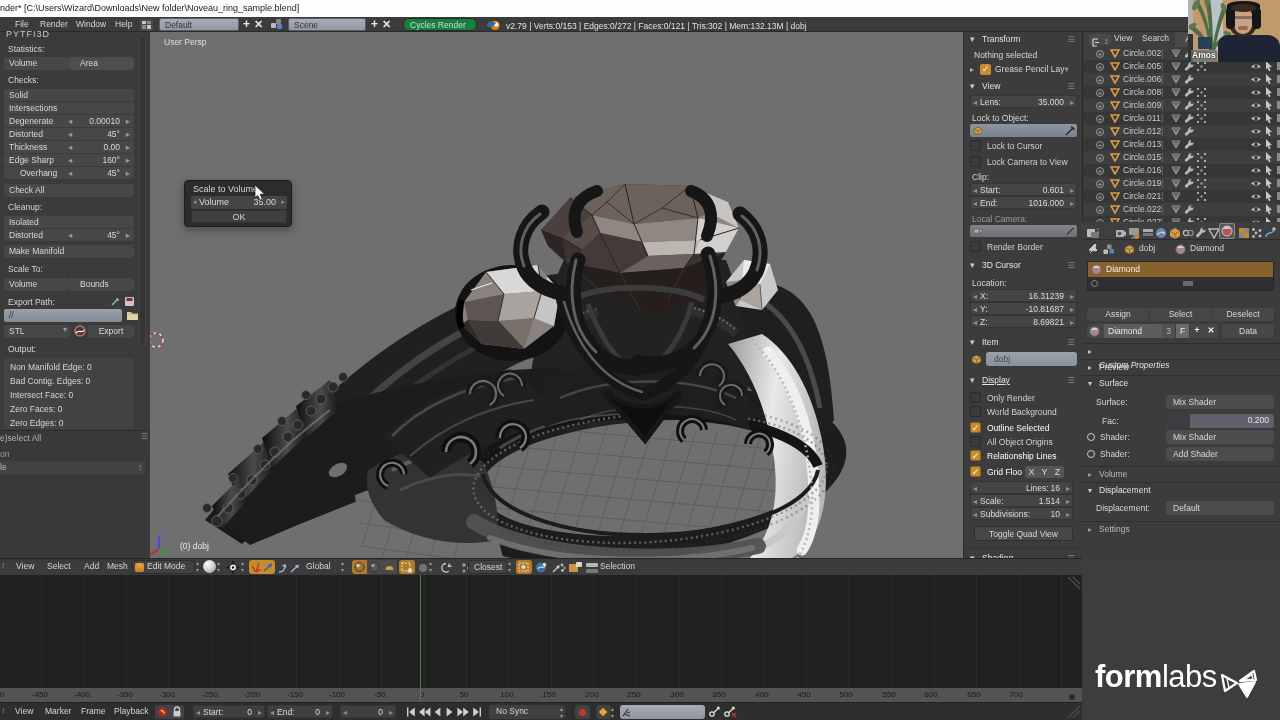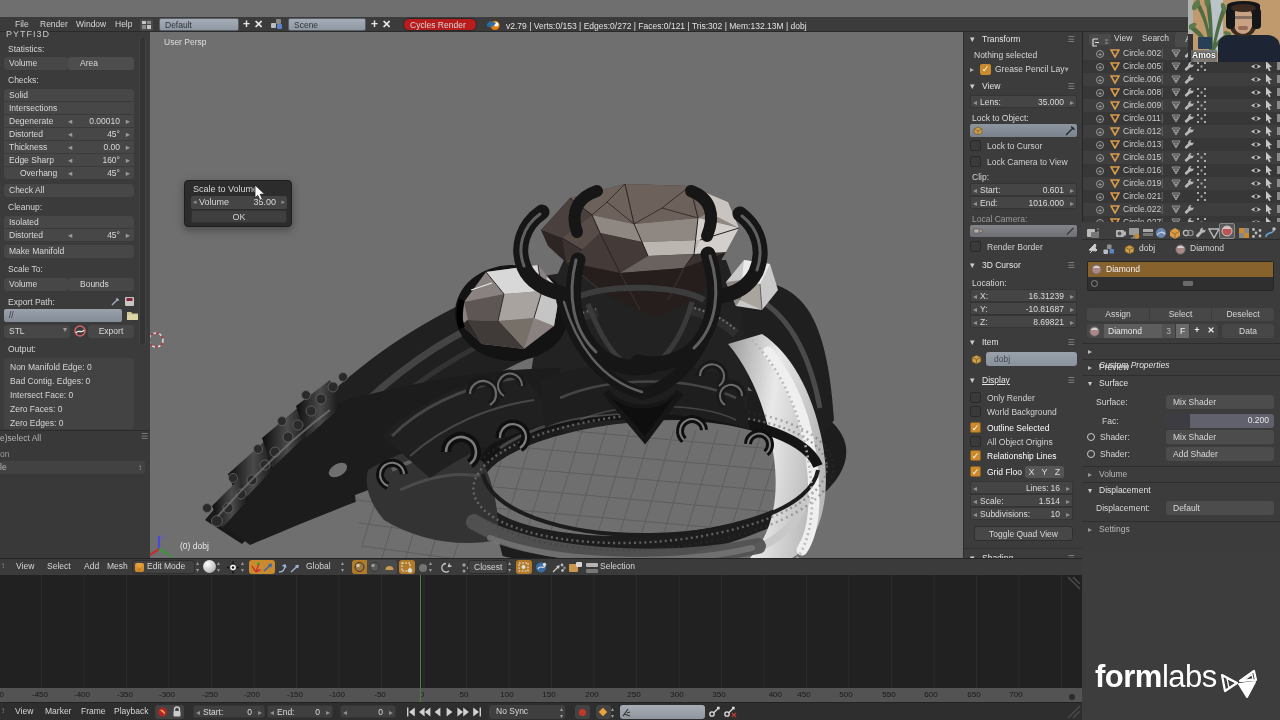--- a/index.html
+++ b/index.html
@@ -16,20 +16,23 @@
 .sarr { color:#909090; font-size:8px; top:1px; }
 .npcheck { position:absolute; left:6px; height:12px; }
 .cb { position:absolute; left:0; top:0; width:11px; height:11px; background:#3a3a3a; border:1px solid #2a2a2a; border-radius:2px; }
 .cb.on { background:#c98b2d; color:#fff; font-size:9px; line-height:11px; text-align:center; border-color:#8a5f1d; }
 .ct { position:absolute; left:17px; top:0; color:#d2d2d2; font-size:8.5px; white-space:nowrap; line-height:12px; }
 </style>
 </head>
 <body>
 <div id="root">
 
+  <div class="abs" style="left:0;top:0;width:1280px;height:17px;background:#fdfdfd;">
+    <div class="abs" style="left:0;top:3px;font-size:9px;color:#1a1a1a;">nder* [C:\Users\Wizard\Downloads\New folder\Noveau_ring_sample.blend]</div>
+  </div>
 
   <div class="abs" id="infobar" style="left:0;top:17px;width:1280px;height:15px;background:#3b3b3b;border-bottom:1px solid #2a2a2a;">
     <div class="abs lbl" style="left:15px;top:2px;">File</div>
     <div class="abs lbl" style="left:40px;top:2px;">Render</div>
     <div class="abs lbl" style="left:76px;top:2px;">Window</div>
     <div class="abs lbl" style="left:115px;top:2px;">Help</div>
 
     <div class="abs" style="left:140px;top:1.5px;width:13px;height:12px;background:#4a4a4a;border-radius:2px;">
       <div class="abs" style="left:2px;top:2px;width:3.5px;height:3.5px;background:#c5c5c5;"></div>
       <div class="abs" style="left:7px;top:2px;width:3.5px;height:3.5px;background:#8a8a8a;"></div>
@@ -40,21 +43,21 @@
     <div class="abs" style="left:240px;top:1px;width:13px;height:13px;color:#e8e8e8;font-size:12px;font-weight:bold;line-height:13px;text-align:center;">+</div>
     <div class="abs" style="left:252px;top:1px;width:13px;height:13px;color:#e8e8e8;font-size:11px;font-weight:bold;line-height:13px;text-align:center;">✕</div>
     <div class="abs" style="left:271px;top:2px;width:12px;height:11px;">
       <div class="abs" style="left:0;top:4px;width:5px;height:5px;background:#b8bdc4;border-radius:1px;"></div>
       <div class="abs" style="left:5px;top:0;width:5px;height:5px;background:#7f8priv7;border-radius:1px;background:#888;"></div>
       <div class="abs" style="left:6px;top:5px;width:5px;height:5px;background:#5e82c8;border-radius:1px;"></div>
     </div>
     <div class="abs" style="left:288px;top:1px;width:78px;height:13px;background:linear-gradient(#a6adb8,#8f98a4);border-radius:2px;border:1px solid #5a5f66;color:#2e3338;font-size:8.5px;padding:0 0 0 5px;line-height:12px;">Scene</div>
     <div class="abs" style="left:368px;top:1px;width:13px;height:13px;color:#e8e8e8;font-size:12px;font-weight:bold;line-height:13px;text-align:center;">+</div>
     <div class="abs" style="left:380px;top:1px;width:13px;height:13px;color:#e8e8e8;font-size:11px;font-weight:bold;line-height:13px;text-align:center;">✕</div>
-    <div class="abs" style="left:403px;top:1px;width:74px;height:13px;background:#b91c1c;border-radius:6px;border:1px solid #2a2a2a;color:#d9d9d9;font-size:8.5px;padding:0 0 0 6px;line-height:12px;">Cycles Render</div>
+    <div class="abs" style="left:403px;top:1px;width:74px;height:13px;background:#15803d;border-radius:6px;border:1px solid #2a2a2a;color:#d9d9d9;font-size:8.5px;padding:0 0 0 6px;line-height:12px;">Cycles Render</div>
 
     <svg class="abs" style="left:487px;top:2px;" width="14" height="12" viewBox="0 0 14 12">
       <circle cx="8" cy="6.4" r="4.6" fill="#e87d0d"></circle>
       <circle cx="9.4" cy="5.4" r="2.2" fill="#fff"></circle>
       <path d="M0.5,7.5 L6,2.5 L9,4.5 L4,8.5 Z" fill="#2a6fa8"></path>
       <path d="M0,7.8 L5.5,3 L3,2 L0,5 Z" fill="#2a6fa8"></path>
     </svg>
     <div class="abs lbl" style="left:506px;top:3.5px;color:#e2e2e2;">v2.79 | Verts:0/153 | Edges:0/272 | Faces:0/121 | Tris:302 | Mem:132.13M | dobj</div>
   </div>
 
@@ -618,21 +621,21 @@
         <span class="abs" style="left:317px;top:2px;width:40px;text-align:center;">-100</span>
         <span class="abs" style="left:360px;top:2px;width:40px;text-align:center;">-50</span>
         <span class="abs" style="left:402px;top:2px;width:40px;text-align:center;">0</span>
         <span class="abs" style="left:444px;top:2px;width:40px;text-align:center;">50</span>
         <span class="abs" style="left:487px;top:2px;width:40px;text-align:center;">100</span>
         <span class="abs" style="left:529px;top:2px;width:40px;text-align:center;">150</span>
         <span class="abs" style="left:572px;top:2px;width:40px;text-align:center;">200</span>
         <span class="abs" style="left:614px;top:2px;width:40px;text-align:center;">250</span>
         <span class="abs" style="left:657px;top:2px;width:40px;text-align:center;">300</span>
         <span class="abs" style="left:699px;top:2px;width:40px;text-align:center;">350</span>
-        <span class="abs" style="left:742px;top:2px;width:40px;text-align:right;">400</span>
+        <span class="abs" style="left:742px;top:2px;width:40px;text-align:center;">400</span>
         <span class="abs" style="left:784px;top:2px;width:40px;text-align:center;">450</span>
         <span class="abs" style="left:826px;top:2px;width:40px;text-align:center;">500</span>
         <span class="abs" style="left:869px;top:2px;width:40px;text-align:center;">550</span>
         <span class="abs" style="left:911px;top:2px;width:40px;text-align:center;">600</span>
         <span class="abs" style="left:954px;top:2px;width:40px;text-align:center;">650</span>
         <span class="abs" style="left:996px;top:2px;width:40px;text-align:center;">700</span>
         <span class="abs" style="left:1039px;top:2px;width:40px;text-align:center;margin-top:46px;">750</span>
         <span class="abs" style="left:1069px;top:6px;width:6px;height:6px;background:#2a2a2a;border-radius:50%;"></span>
       </div>
 

